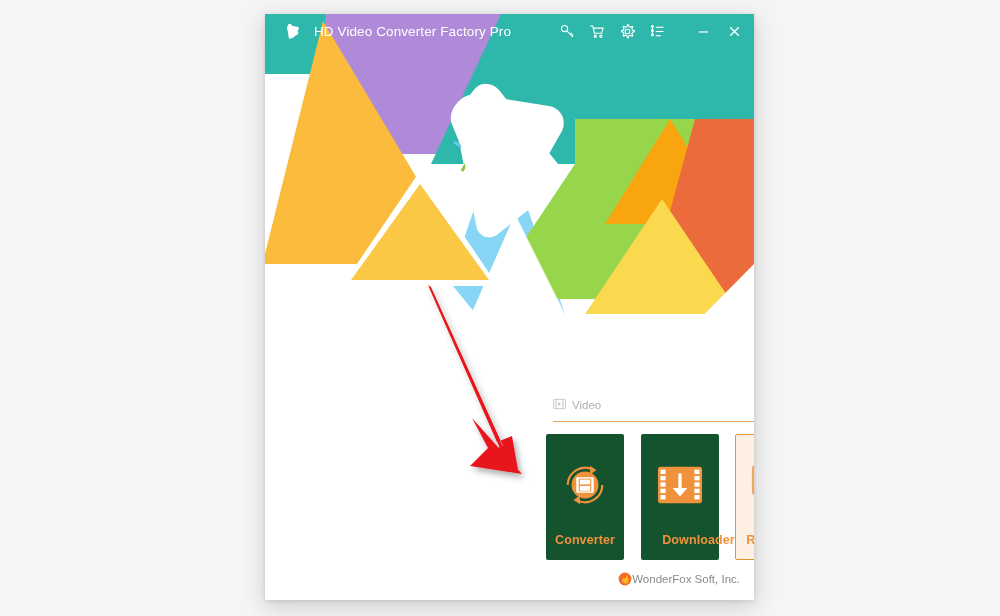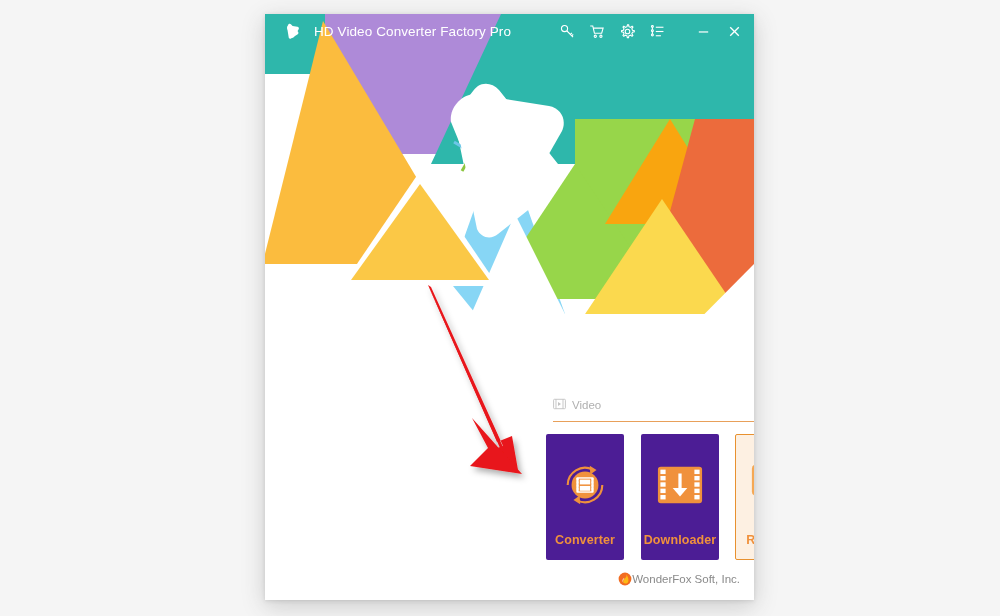--- a/index.html
+++ b/index.html
@@ -114,21 +114,21 @@
     position: absolute;
     left: 0; top: 60px;
     width: 100%;
     height: 128px;
   }
   .tool-card {
     position: absolute;
     top: 0;
     width: 78px;
     height: 126px;
-    background: #4c1d95;
+    background: #14532d;
     border: 1px solid transparent;
     border-radius: 2px;
     display: flex;
     flex-direction: column;
     align-items: center;
     cursor: pointer;
   }
   .tool-card.selected {
     background: #fdf0e2;
     border-color: #e8912f;
@@ -368,21 +368,21 @@
             <rect x="4.6" y="32.4" width="5.4" height="4.6" fill="#ffffff"></rect>
             <rect x="40" y="6" width="5.4" height="4.6" fill="#ffffff"></rect>
             <rect x="40" y="12.6" width="5.4" height="4.6" fill="#ffffff"></rect>
             <rect x="40" y="19.2" width="5.4" height="4.6" fill="#ffffff"></rect>
             <rect x="40" y="25.8" width="5.4" height="4.6" fill="#ffffff"></rect>
             <rect x="40" y="32.4" width="5.4" height="4.6" fill="#ffffff"></rect>
             <path d="M25 10 V27" stroke="#ffffff" stroke-width="3.4" fill="none"></path>
             <path d="M17.4 25 L25 34 L32.6 25 Z" fill="#ffffff"></path>
           </svg>
         </div>
-        <div class="tool-label" style="color:#f0913c;">Downloader</div>
+        <div class="tool-label" style="color:#f0913c;padding-left:37px;">Downloader</div>
       </div>
 
       <div class="tool-card selected" id="card-recorder">
         <div class="tool-icon">
           <svg width="50" height="46" viewBox="0 0 52 46">
             <rect x="3" y="2" width="46" height="32" rx="4" fill="#f5a854"></rect>
             <path d="M11 11 A4 4 0 0 1 15 7" fill="none" stroke="#ffffff" stroke-width="1.6"></path>
             <path d="M37 7 A4 4 0 0 1 41 11" fill="none" stroke="#ffffff" stroke-width="1.6"></path>
             <path d="M11 25 A4 4 0 0 0 15 29" fill="none" stroke="#ffffff" stroke-width="1.6"></path>
             <path d="M41 25 A4 4 0 0 1 37 29" fill="none" stroke="#ffffff" stroke-width="1.6"></path>

